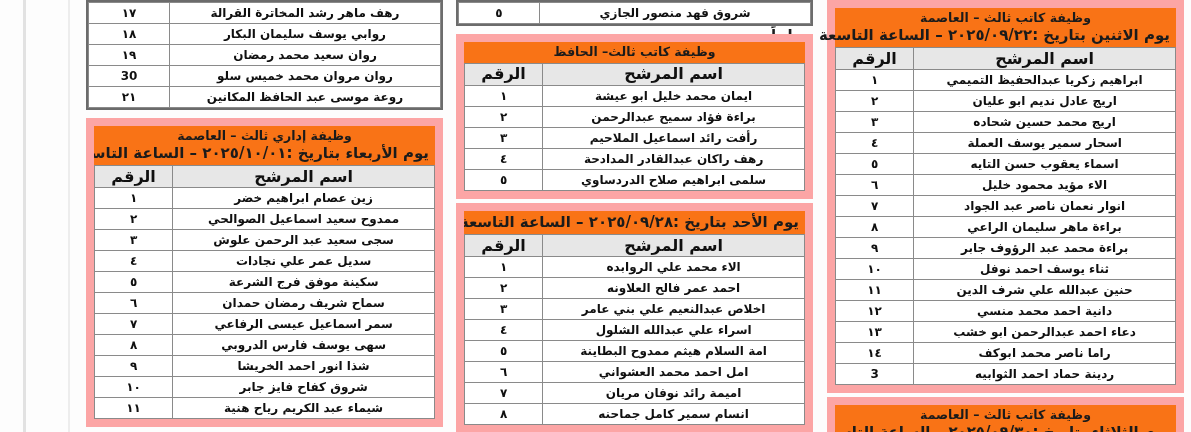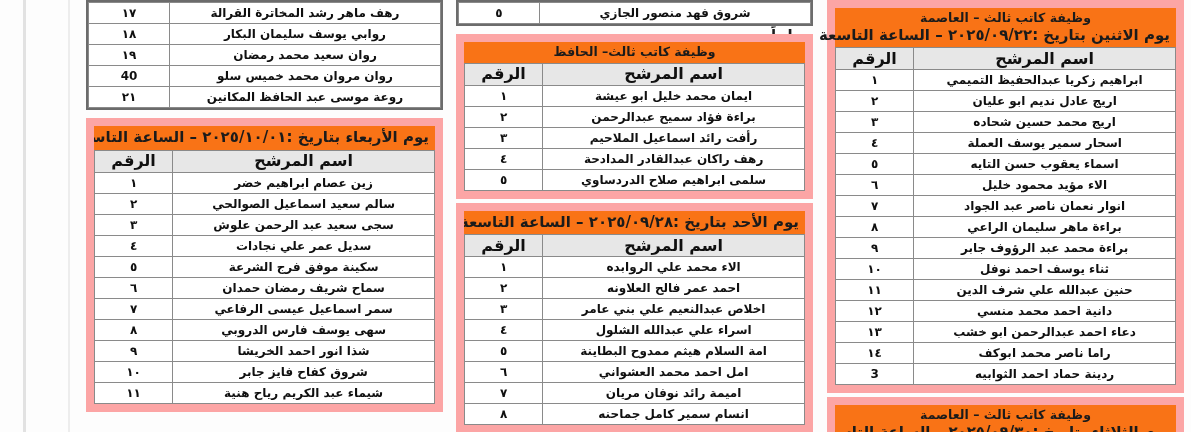--- a/index.html
+++ b/index.html
@@ -351,52 +351,53 @@
               <tr>
                 <td>روابي يوسف سليمان البكار</td>
                 <td>١٨</td>
               </tr>
               <tr>
                 <td>روان سعيد محمد رمضان</td>
                 <td>١٩</td>
               </tr>
               <tr>
                 <td>روان مروان محمد خميس سلو</td>
-                <td>40</td>
+                <td>30</td>
               </tr>
               <tr>
                 <td>روعة موسى عبد الحافظ المكانين</td>
                 <td>٢١</td>
               </tr>
             </tbody>
         </table>
       </div>
 
       <div class="block clipped">
         <div class="block-head">
+          <div class="head-line title">وظيفة إداري ثالث  –  العاصمة</div>
           <div class="head-line date">يوم الأربعاء بتاريخ :٢٠٢٥/١٠/٠١ – الساعة التاسعة صباحاً</div>
         </div>
         <table class="ctable">
           <colgroup>
               <col class="c-name">
               <col class="c-num">
             </colgroup>
           <thead>
             <tr>
               <th>اسم المرشح</th>
               <th>الرقم</th>
             </tr>
           </thead>
           <tbody>
               <tr>
                 <td>زين عصام ابراهيم خضر</td>
                 <td>١</td>
               </tr>
               <tr>
-                <td>سالم سعيد اسماعيل الصوالحي</td>
+                <td>ممدوح سعيد اسماعيل الصوالحي</td>
                 <td>٢</td>
               </tr>
               <tr>
                 <td>سجى سعيد عبد الرحمن علوش</td>
                 <td>٣</td>
               </tr>
               <tr>
                 <td>سديل عمر علي نجادات</td>
                 <td>٤</td>
               </tr>

